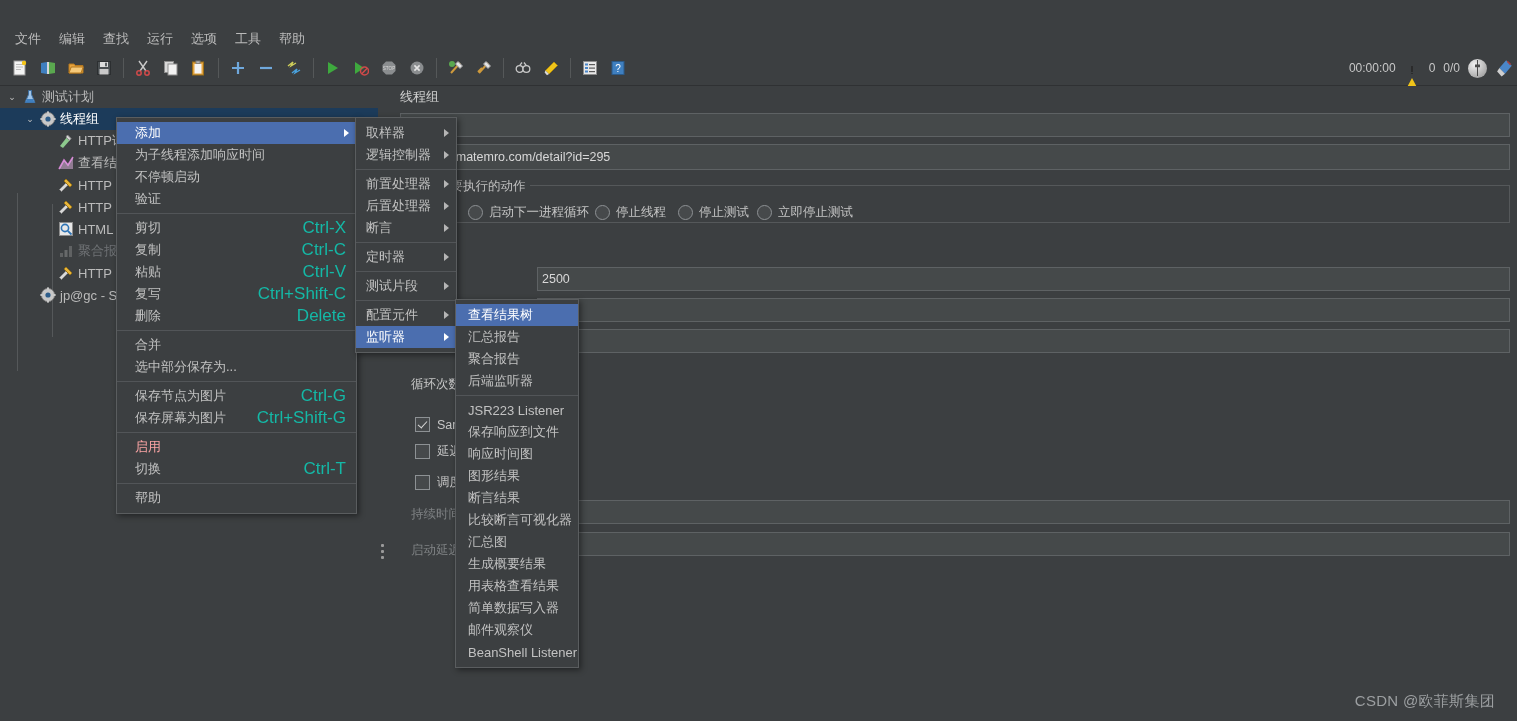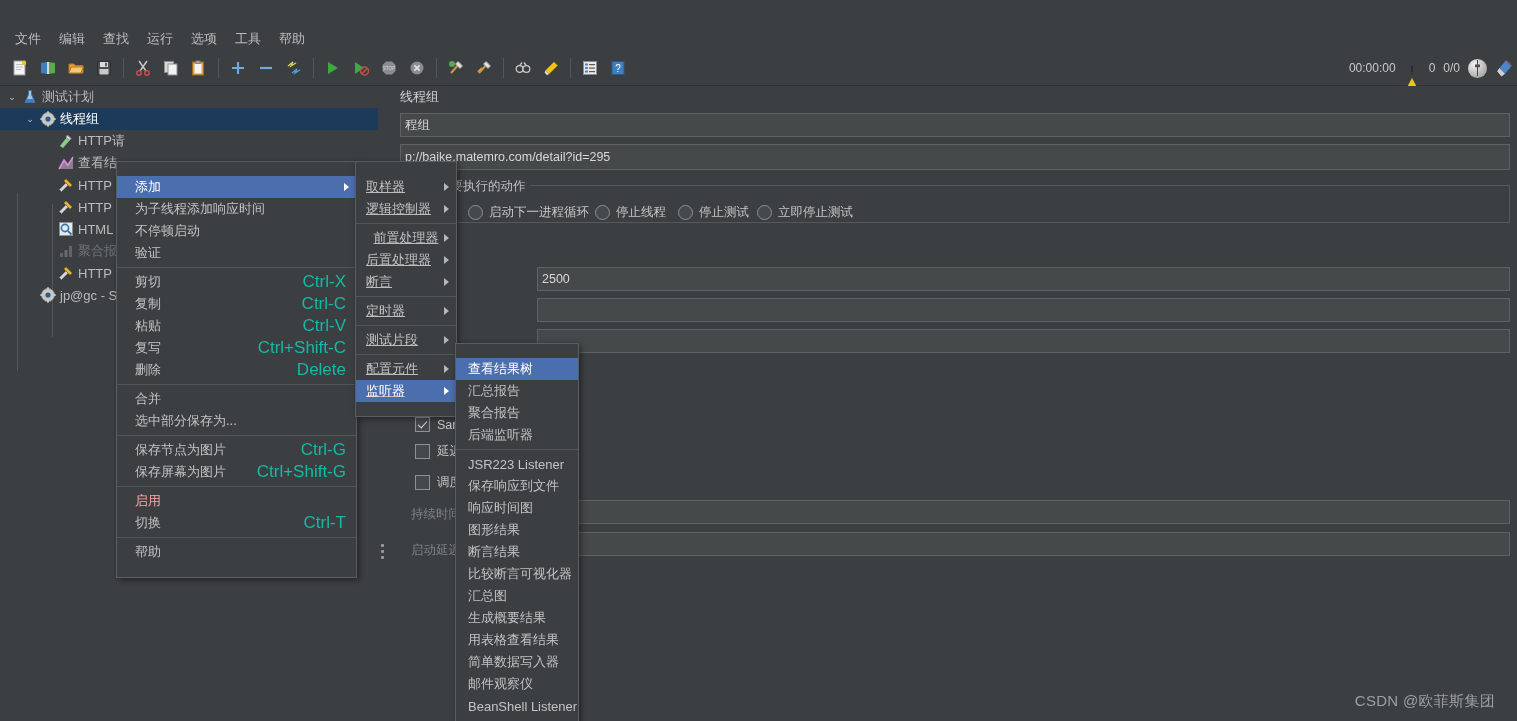--- a/index.html
+++ b/index.html
@@ -96,21 +96,21 @@
   .groupbox{position:absolute;border:1px solid #55585a;box-sizing:border-box;}
   .radio{position:absolute;display:flex;align-items:center;font-size:12.5px;color:#c6c6c6;}
   .radio .rb{width:13px;height:13px;border-radius:50%;border:1.5px solid #8d9194;background:#46494b;margin-right:6px;}
   .chk{position:absolute;display:flex;align-items:center;font-size:12.5px;color:#c6c6c6;}
   .chk .cb{width:13px;height:13px;border:1px solid #8d9194;background:#46494b;margin-right:7px;position:relative;}
   .chk.on .cb:after{content:"";position:absolute;left:3.5px;top:0.5px;width:4px;height:8px;border:solid #d8d8d8;border-width:0 1.6px 1.6px 0;transform:rotate(42deg);}
   .lbl{position:absolute;font-size:12.5px;color:#c6c6c6;}
   .lbl.dim{color:#7f8284;}
 
   
-  .popup{position:absolute;background:#3c3f41;border:1px solid #5a5d5f;box-shadow:2px 2px 6px rgba(0,0,0,.45);z-index:50;padding:14px 0;margin-top:44px;}
+  .popup{position:absolute;background:#3c3f41;border:1px solid #5a5d5f;box-shadow:2px 2px 6px rgba(0,0,0,.45);z-index:50;padding:4px 0;}
   .pitem{height:22px;display:flex;align-items:center;font-size:13px;color:#c2c2c2;padding:0 10px 0 26px;position:relative;white-space:nowrap;}
   .pitem .acc{margin-left:auto;padding-left:28px;color:#14b8a6;font-size:17px;}
   .pitem .sub{position:absolute;right:7px;top:50%;transform:translateY(-50%);width:0;height:0;
               border-top:4px solid transparent;border-bottom:4px solid transparent;border-left:5px solid #b5b5b5;}
   .pitem.hl{background:#4b6eaf;color:#ffffff;}
   .pitem.hl .sub{border-left-color:#ffffff;}
   .pitem.off{color:#fca5a5;}
   .psep{height:1px;background:#525558;margin:3px 0;}
 
   .wm{position:absolute;right:22px;bottom:10px;font-size:15px;color:#9c9fa1;letter-spacing:.3px;}
@@ -531,31 +531,31 @@
       <div class="pitem" style="padding-left: 18px;">
         <span>切换</span>
         <span class="acc">Ctrl-T</span>
       </div>
       <div class="psep"></div>
       <div class="pitem" style="padding-left: 18px;">
         <span>帮助</span>
       </div>
     </div>
 
-  <div class="popup" id="addmenu" style="left:355px;top:117px;width:100px;text-decoration:underline;">
+  <div class="popup" id="addmenu" style="left:355px;top:117px;width:100px;">
       <div class="pitem" style="padding-left: 10px;">
         <span>取样器</span>
         <span class="sub"></span>
       </div>
       <div class="pitem" style="padding-left: 10px;">
         <span>逻辑控制器</span>
         <span class="sub"></span>
       </div>
       <div class="psep"></div>
-      <div class="pitem" style="padding-left: 10px; justify-content: center;">
+      <div class="pitem" style="padding-left: 10px;">
         <span>前置处理器</span>
         <span class="sub"></span>
       </div>
       <div class="pitem" style="padding-left: 10px;">
         <span>后置处理器</span>
         <span class="sub"></span>
       </div>
       <div class="pitem" style="padding-left: 10px;">
         <span>断言</span>
         <span class="sub"></span>

